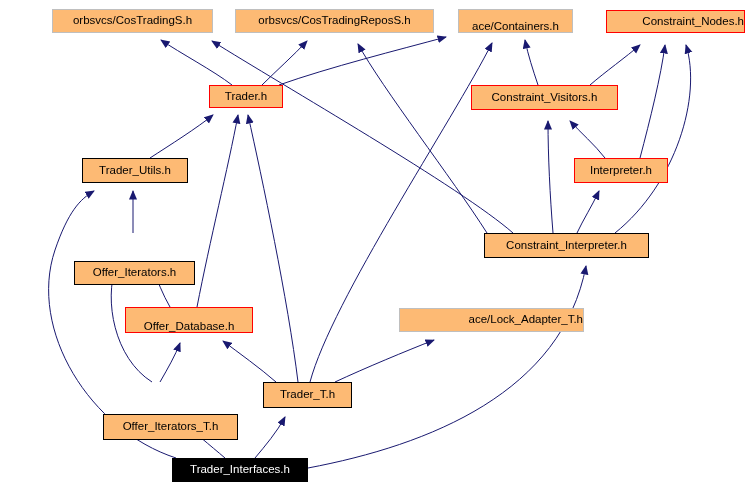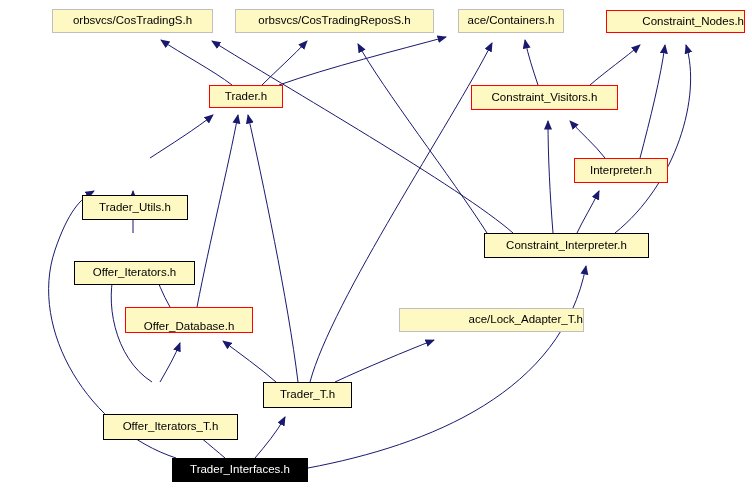--- a/index.html
+++ b/index.html
@@ -9,21 +9,21 @@
     background:#ffffff;
     font-family:"Liberation Sans","DejaVu Sans",sans-serif;
     overflow:hidden;
   }
   #edge-layer{position:absolute;left:0;top:0;width:752px;height:490px;z-index:0;}
   .node{
     position:absolute;
     box-sizing:border-box;
     display:flex;align-items:center;justify-content:center;
     font-size:11.5px;line-height:1;white-space:nowrap;
-    background:#fef9c3;color:#000000;
+    background:#fdba74;color:#000000;
     border:1px solid #000000;
     z-index:1;
     cursor:pointer;
   }
   .node.external{border-color:#bfbfbf;}
   .node.plain{border-color:#000000;}
   .node.red{border-color:#ff0000;}
   .node.root{background:#000000;color:#ffffff;border-color:#000000;cursor:default;}
   .edge{fill:none;stroke:#191970;stroke-width:1;}
 </style>
@@ -66,33 +66,33 @@
         <path d="M255,458 C265,446 277,432 285,417" class="edge" marker-end="url(#arrow)" stroke="#191970"></path>
       </g>
   </svg>
   <div id="nodes">
       <div class="node external" style="left: 52px; top: 9px; width: 161px; height: 24px;">
         <span>orbsvcs/CosTradingS.h</span>
       </div>
       <div class="node external" style="left: 235px; top: 9px; width: 199px; height: 24px;">
         <span>orbsvcs/CosTradingReposS.h</span>
       </div>
-      <div class="node external" style="left: 458px; top: 9px; width: 106px; height: 24px;">
+      <div class="node external" style="left: 458px; top: 9px; width: 115px; height: 24px; align-items: flex-end;">
         <span>ace/Containers.h</span>
       </div>
       <div class="node red" style="left: 606px; top: 10px; width: 139px; height: 23px; justify-content: flex-end;">
         <span>Constraint_Nodes.h</span>
       </div>
       <div class="node red" style="left: 209px; top: 85px; width: 74px; height: 23px;">
         <span>Trader.h</span>
       </div>
       <div class="node red" style="left: 471px; top: 85px; width: 147px; height: 25px;">
         <span>Constraint_Visitors.h</span>
       </div>
-      <div class="node plain" style="left: 82px; top: 158px; width: 106px; height: 25px; margin-top: 37px;">
+      <div class="node plain" style="left: 82px; top: 158px; width: 106px; height: 25px;">
         <span>Trader_Utils.h</span>
       </div>
       <div class="node red" style="left: 574px; top: 158px; width: 94px; height: 25px;">
         <span>Interpreter.h</span>
       </div>
       <div class="node plain" style="left: 74px; top: 233px; width: 121px; height: 24px; margin-top: 28px;">
         <span>Offer_Iterators.h</span>
       </div>
       <div class="node plain" style="left: 484px; top: 233px; width: 165px; height: 25px;">
         <span>Constraint_Interpreter.h</span>

